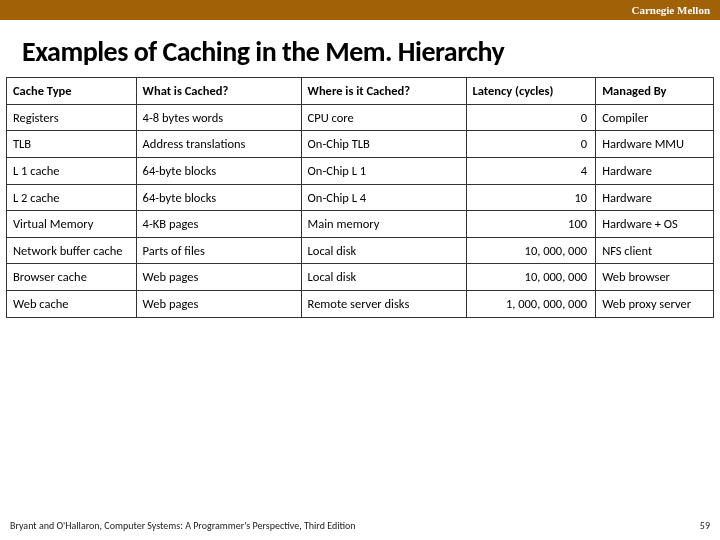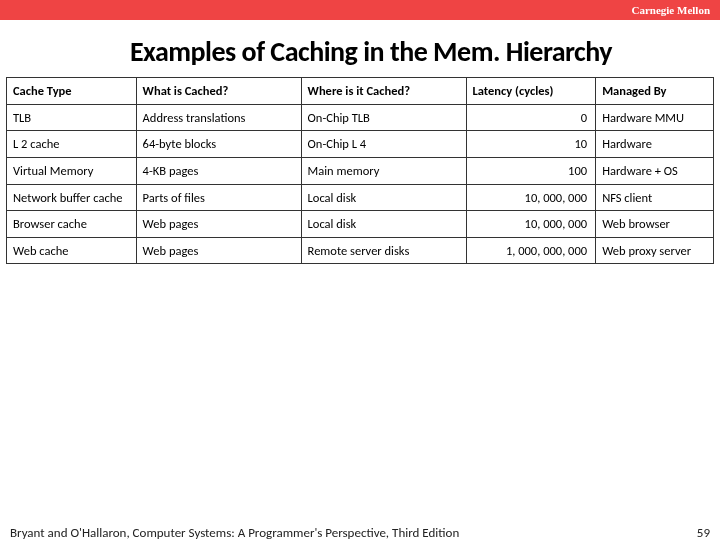--- a/index.html
+++ b/index.html
@@ -1,30 +1,30 @@
 <!DOCTYPE html>
 <html><head>
 <meta charset="utf-8">
 <style>
   * { box-sizing: border-box; margin: 0; padding: 0; }
   html, body { width: 720px; height: 540px; font-family: Calibri, "Segoe UI", Arial, sans-serif; background: #fff; color: #000; }
-  .topbar { height: 20px; background: #ef4444; display: flex; justify-content: flex-end; align-items: center; padding-right: 10px; }
+  .topbar { height: 20px; background: #a16207; display: flex; justify-content: flex-end; align-items: center; padding-right: 10px; }
   .topbar span { color: #fff; font-weight: bold; font-size: 11px; font-family: "Times New Roman", serif; }
-  .title { font-size: 28px; font-weight: bold; padding: 14px 0 8px 22px; letter-spacing: -0.5px; text-align: center; }
+  .title { font-size: 28px; font-weight: bold; padding: 14px 0 8px 22px; letter-spacing: -0.5px; }
   .table-wrap { padding: 0 6px; }
   table { width: 100%; border-collapse: collapse; table-layout: fixed; border-radius: 19px; }
   th, td { border: 1px solid #333; padding: 5px 6px; text-align: left; font-size: 12.5px; vertical-align: top; line-height: 1.25; }
   th { font-weight: bold; }
   col.c1 { width: 110px; }
   col.c2 { width: 140px; }
   col.c3 { width: 140px; }
   col.c4 { width: 110px; }
   col.c5 { width: 100px; }
   td.num { text-align: right; padding-right: 8px; }
-  .footer { position: absolute; bottom: 0; left: 0; right: 0; display: flex; justify-content: space-between; padding: 0 10px; font-size: 13px; color: #222; }
+  .footer { position: absolute; bottom: 8px; left: 0; right: 0; display: flex; justify-content: space-between; padding: 0 10px; font-size: 10px; color: #222; }
 </style>
 </head>
 <body>
 
 <div class="topbar">
   <span>Carnegie Mellon</span>
 </div>
 
 <div class="title">Examples of Caching in the Mem. Hierarchy</div>
 
@@ -41,25 +41,39 @@
       <tr>
         <th>Cache Type</th>
         <th>What is Cached?</th>
         <th>Where is it Cached?</th>
         <th>Latency (cycles)</th>
         <th>Managed By</th>
       </tr>
     </thead>
     <tbody id="tbody">
         <tr>
+          <td>Registers</td>
+          <td>4-8 bytes words</td>
+          <td> CPU core</td>
+          <td class="num">0</td>
+          <td>Compiler</td>
+        </tr>
+        <tr>
           <td>TLB</td>
           <td>Address translations</td>
           <td>On-Chip TLB</td>
           <td class="num">0</td>
           <td>Hardware MMU</td>
+        </tr>
+        <tr>
+          <td>L 1 cache</td>
+          <td>64-byte blocks</td>
+          <td>On-Chip L 1</td>
+          <td class="num">4</td>
+          <td>Hardware</td>
         </tr>
         <tr>
           <td>L 2 cache</td>
           <td>64-byte blocks</td>
           <td>On-Chip L 4</td>
           <td class="num">10</td>
           <td>Hardware</td>
         </tr>
         <tr>
           <td>Virtual Memory</td>

